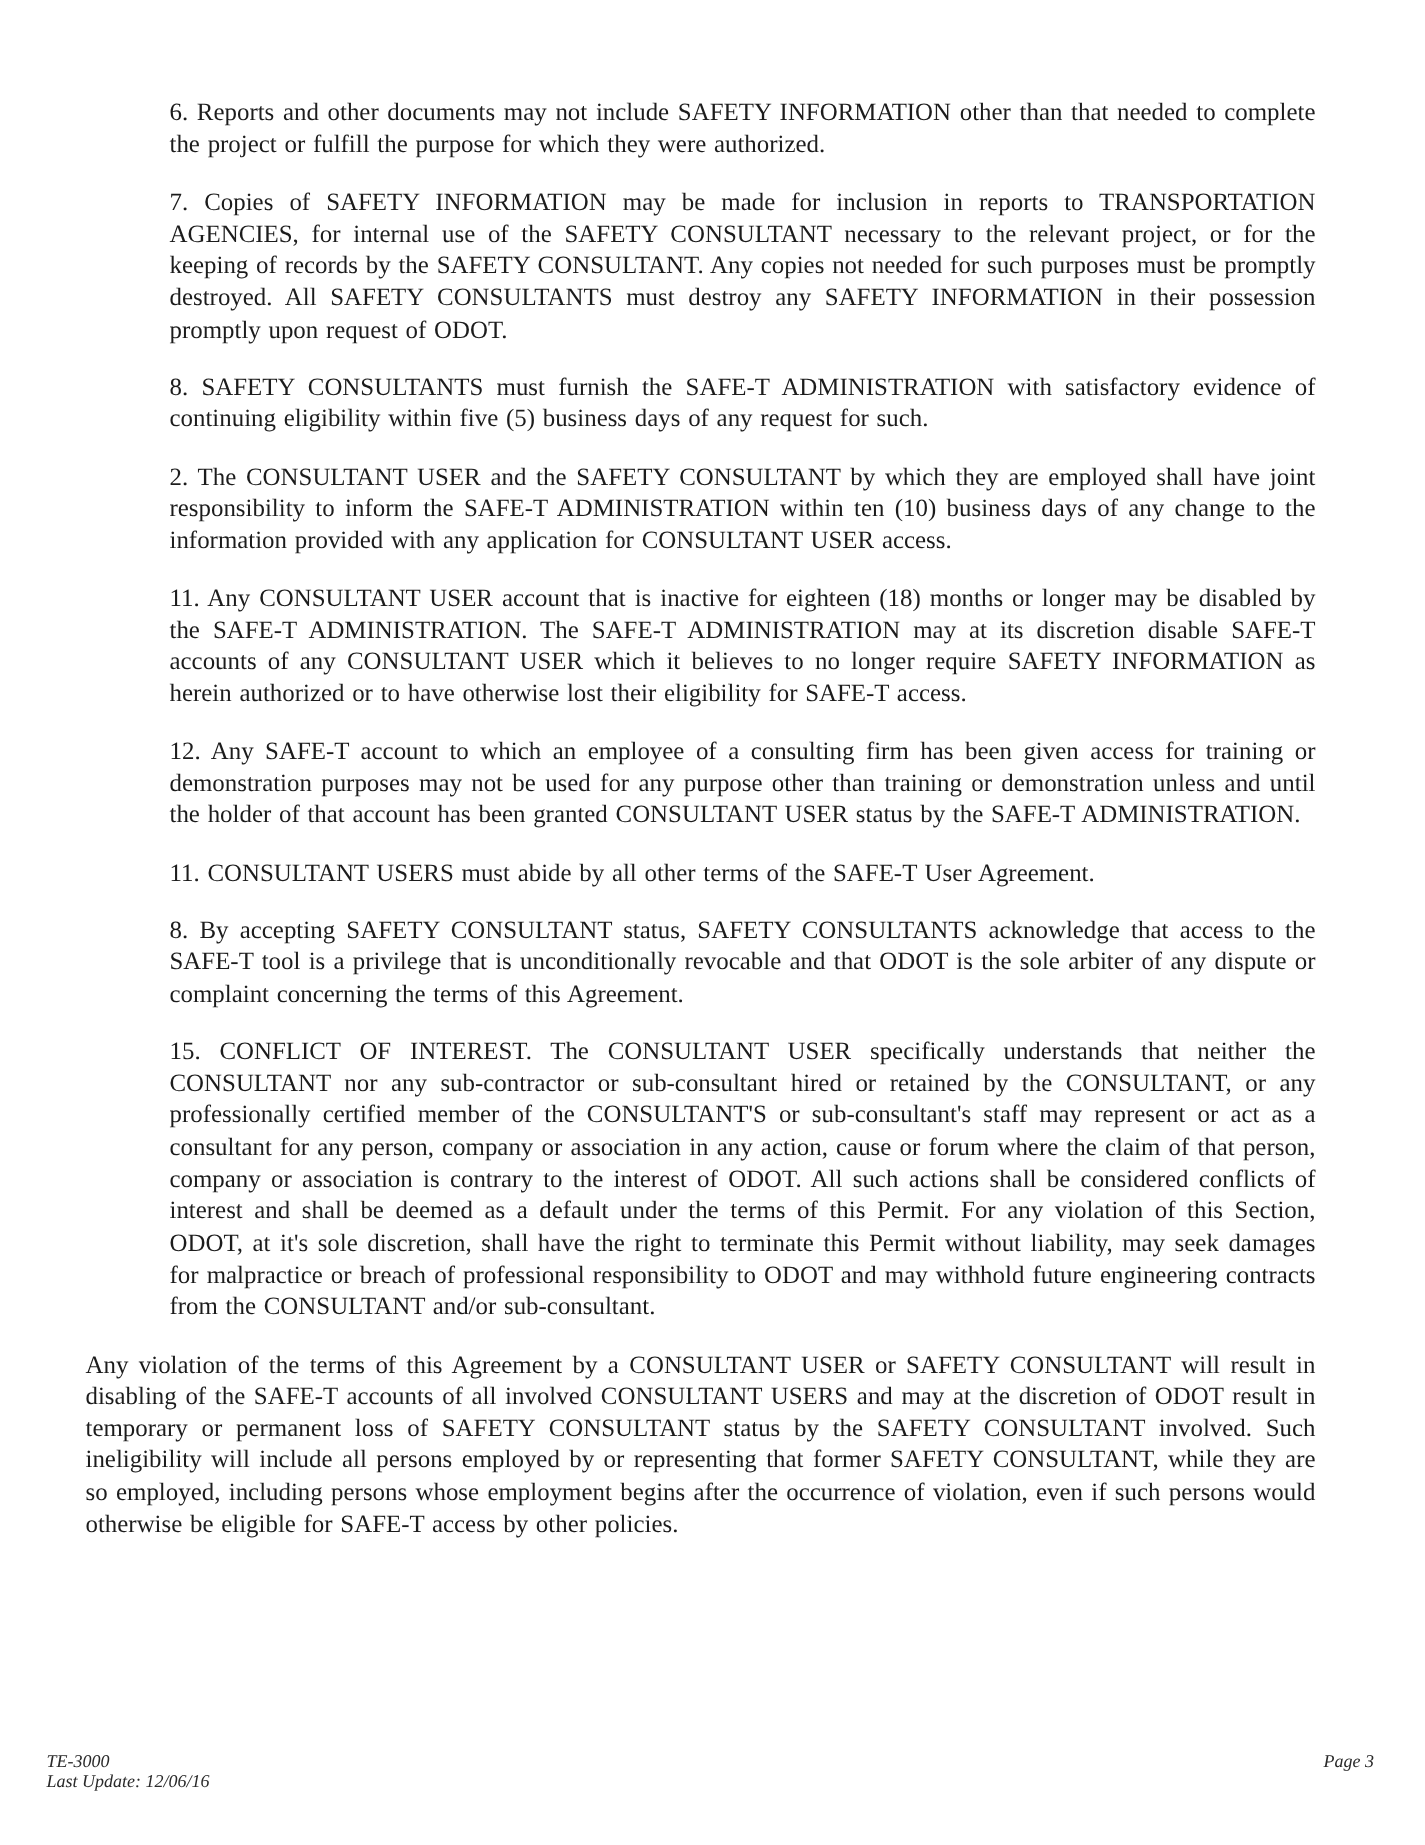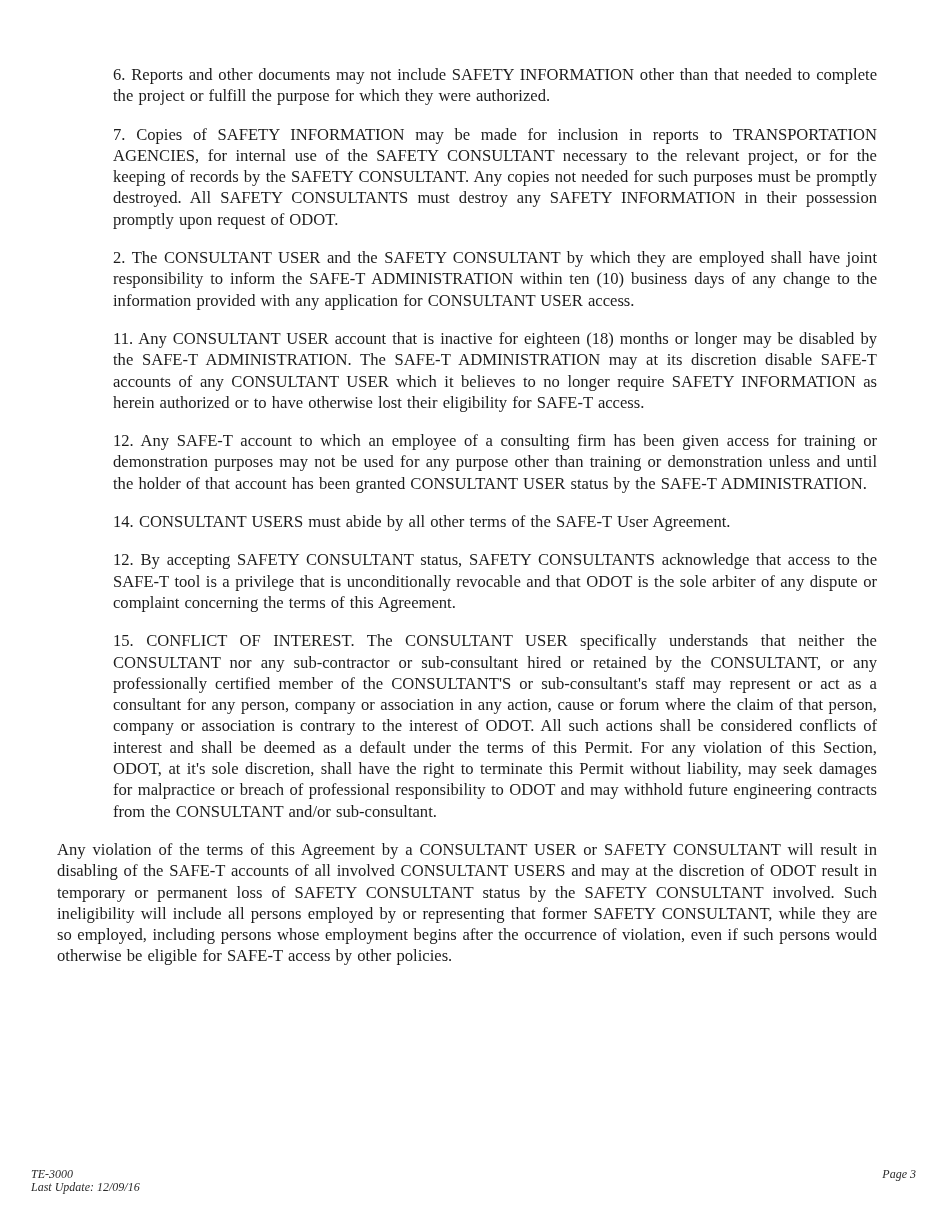--- a/index.html
+++ b/index.html
@@ -57,30 +57,31 @@
   }
 </style>
 </head>
 <body>
 
 <div class="page">
 
   <div class="content">
     <p class="para indented">6. Reports and other documents may not include SAFETY INFORMATION other than that needed to complete the project or fulfill the purpose for which they were authorized.</p>
     <p class="para indented">7. Copies of SAFETY INFORMATION may be made for inclusion in reports to TRANSPORTATION AGENCIES, for internal use of the SAFETY CONSULTANT necessary to the relevant project, or for the keeping of records by the SAFETY CONSULTANT.  Any copies not needed for such purposes must be promptly destroyed.  All SAFETY CONSULTANTS must destroy any SAFETY INFORMATION in their possession promptly upon request of ODOT.</p>
+    <p class="para indented">8. SAFETY CONSULTANTS must furnish the SAFE-T ADMINISTRATION with satisfactory evidence of continuing eligibility within five (5) business days of any request for such.</p>
     <p class="para indented">2. The CONSULTANT USER and the SAFETY CONSULTANT by which they are employed shall have joint responsibility to inform the SAFE-T ADMINISTRATION within ten (10) business days of any change to the information provided with any application for CONSULTANT USER access.</p>
     <p class="para indented">11. Any CONSULTANT USER account that is inactive for eighteen (18) months or longer may be disabled by the SAFE-T ADMINISTRATION.  The SAFE-T ADMINISTRATION may at its discretion disable SAFE-T accounts of any CONSULTANT USER which it believes to no longer require SAFETY INFORMATION as herein authorized or to have otherwise lost their eligibility for SAFE-T access.</p>
     <p class="para indented">12. Any SAFE-T account to which an employee of a consulting firm has been given access for training or demonstration purposes may not be used for any purpose other than training or demonstration unless and until the holder of that account has been granted CONSULTANT USER status by the SAFE-T ADMINISTRATION.</p>
-    <p class="para indented">14. CONSULTANT USERS must abide by all other terms of the SAFE-T User Agreement.</p>
-    <p class="para indented">12. By accepting SAFETY CONSULTANT status, SAFETY CONSULTANTS acknowledge that access to the SAFE-T tool is a privilege that is unconditionally revocable and that ODOT is the sole arbiter of any dispute or complaint concerning the terms of this Agreement.</p>
+    <p class="para indented">11. CONSULTANT USERS must abide by all other terms of the SAFE-T User Agreement.</p>
+    <p class="para indented">8. By accepting SAFETY CONSULTANT status, SAFETY CONSULTANTS acknowledge that access to the SAFE-T tool is a privilege that is unconditionally revocable and that ODOT is the sole arbiter of any dispute or complaint concerning the terms of this Agreement.</p>
     <p class="para indented">15.  CONFLICT OF INTEREST.  The CONSULTANT USER specifically understands that neither the CONSULTANT nor any sub-contractor or sub-consultant hired or retained by the CONSULTANT, or any professionally certified member of the CONSULTANT'S or sub-consultant's staff may represent or act as a consultant for any person, company or association in any action, cause or forum where the claim of that person, company or association is contrary to the interest of ODOT.  All such actions shall be considered conflicts of interest and shall be deemed as a default under the terms of this Permit.  For any violation of this Section, ODOT, at it's sole discretion, shall have the right to terminate this Permit without liability, may seek damages for malpractice or breach of professional responsibility to ODOT and may withhold future engineering contracts from the CONSULTANT and/or sub-consultant.</p>
     <p class="para closing">Any violation of the terms of this Agreement by a CONSULTANT USER or SAFETY CONSULTANT will result in disabling of the SAFE-T accounts of all involved CONSULTANT USERS and may at the discretion of ODOT result in temporary or permanent loss of SAFETY CONSULTANT status by the SAFETY CONSULTANT involved.  Such ineligibility will include all persons employed by or representing that former SAFETY CONSULTANT, while they are so employed, including persons whose employment begins after the occurrence of violation, even if such persons would otherwise be eligible for SAFE-T access by other policies.</p>
   </div>
 
   <div class="footer">
     <div class="footer-left">
       <div>TE-3000</div>
-      <div>Last Update: 12/09/16</div>
+      <div>Last Update: 12/06/16</div>
     </div>
     <div class="footer-right">Page 3</div>
   </div>
 
 </div>
 
 </body></html>

